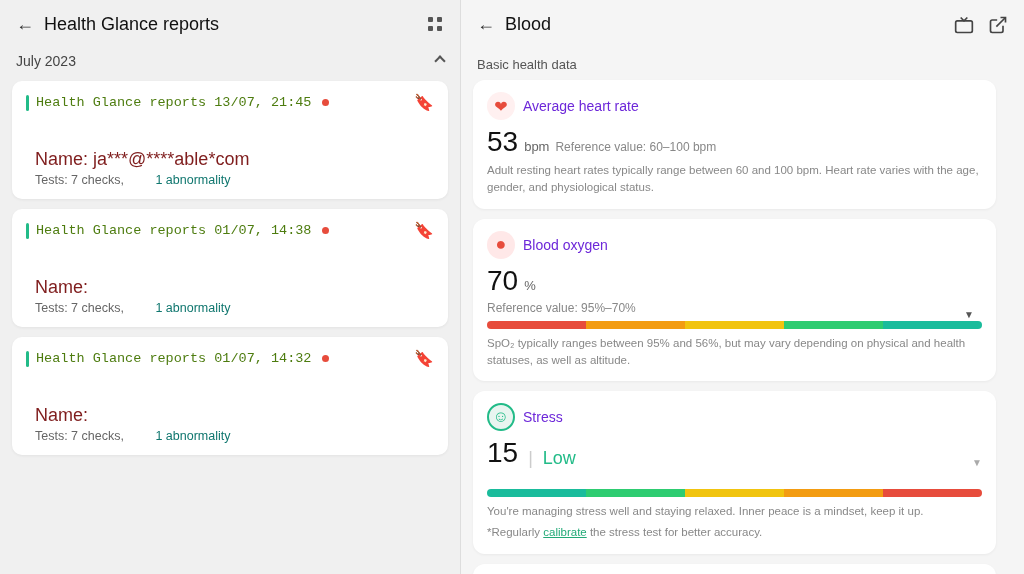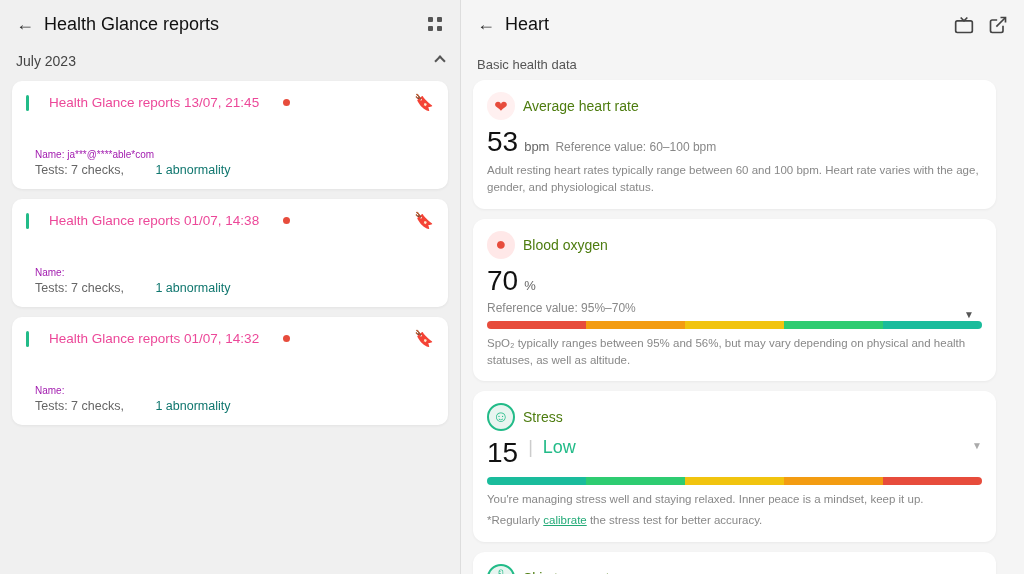--- a/index.html
+++ b/index.html
@@ -96,23 +96,24 @@
     .report-card-header {
       display: flex;
       align-items: center;
       justify-content: space-between;
       margin-bottom: 8px;
     }
 
     .report-card-title {
       display: flex;
       align-items: center;
-      gap: 20px;
+      gap: 7px;
       font-size: 13.5px;
-      color: #ec4899;
+      color: #4d7c0f;
+      font-family: Liberation Mono, monospace;
     }
 
     .green-bar {
       width: 3px;
       height: 16px;
       background: #22bb88;
       border-radius: 2px;
     }
 
     .red-dot {
@@ -127,22 +128,22 @@
     .bookmark-icon {
       color: #aaa;
       font-size: 16px;
     }
 
     .report-card-body {
       padding-left: 9px;
     }
 
     .report-name {
-      font-size: 10px;
-      color: #a21caf;
+      font-size: 18px;
+      color: #7f1d1d;
       margin-bottom: 3px;
       margin-top: 37px;
     }
 
     .report-tests {
       font-size: 12.5px;
       color: #666;
     }
 
     .report-tests .abnormality {
@@ -231,21 +232,21 @@
     }
 
     .heart-icon-bg { background: #fff0f0; }
     .oxygen-icon-bg { background: #ffe8e8; }
     .stress-icon-bg { background: #e8f5f0; }
     .temp-icon-bg { background: #e8f5f0; }
 
     .metric-name {
       font-size: 14px;
       font-weight: 500;
-      color: #4d7c0f;
+      color: #6d28d9;
     }
 
     .metric-value-row {
       display: flex;
       align-items: baseline;
       gap: 6px;
       margin-bottom: 4px;
     }
 
     .metric-value {
@@ -266,23 +267,23 @@
 
     .metric-desc {
       font-size: 11.5px;
       color: #888;
       line-height: 1.5;
       margin-top: 4px;
     }
 
     .stress-row {
       display: flex;
-      align-items: flex-start;
+      align-items: flex-end;
       gap: 10px;
-      margin-bottom: 8px;
+      margin-bottom: 20px;
     }
 
     .stress-value {
       font-size: 28px;
       font-weight: 400;
       color: #111;
     }
 
     .stress-divider {
       color: #ccc;
@@ -426,21 +427,21 @@
     </div>
 
   </div>
 </div>
 
 <div class="panel-divider"></div>
 
 <div class="right-panel">
   <div class="right-header">
     <span class="back-icon">←</span>
-    <span class="title">Heart</span>
+    <span class="title">Blood</span>
     <div class="icons">
       <span class="icon-btn">
         <svg width="20" height="20" viewBox="0 0 24 24" fill="none" stroke="#444" stroke-width="2">
           <path d="M20 7H4a2 2 0 00-2 2v10a2 2 0 002 2h16a2 2 0 002-2V9a2 2 0 00-2-2z"></path>
           <path d="M16 3l-4 4-4-4"></path>
         </svg>
       </span>
       <span class="icon-btn">
         <svg width="20" height="20" viewBox="0 0 24 24" fill="none" stroke="#444" stroke-width="2">
           <path d="M18 13v6a2 2 0 01-2 2H5a2 2 0 01-2-2V8a2 2 0 012-2h6"></path>

